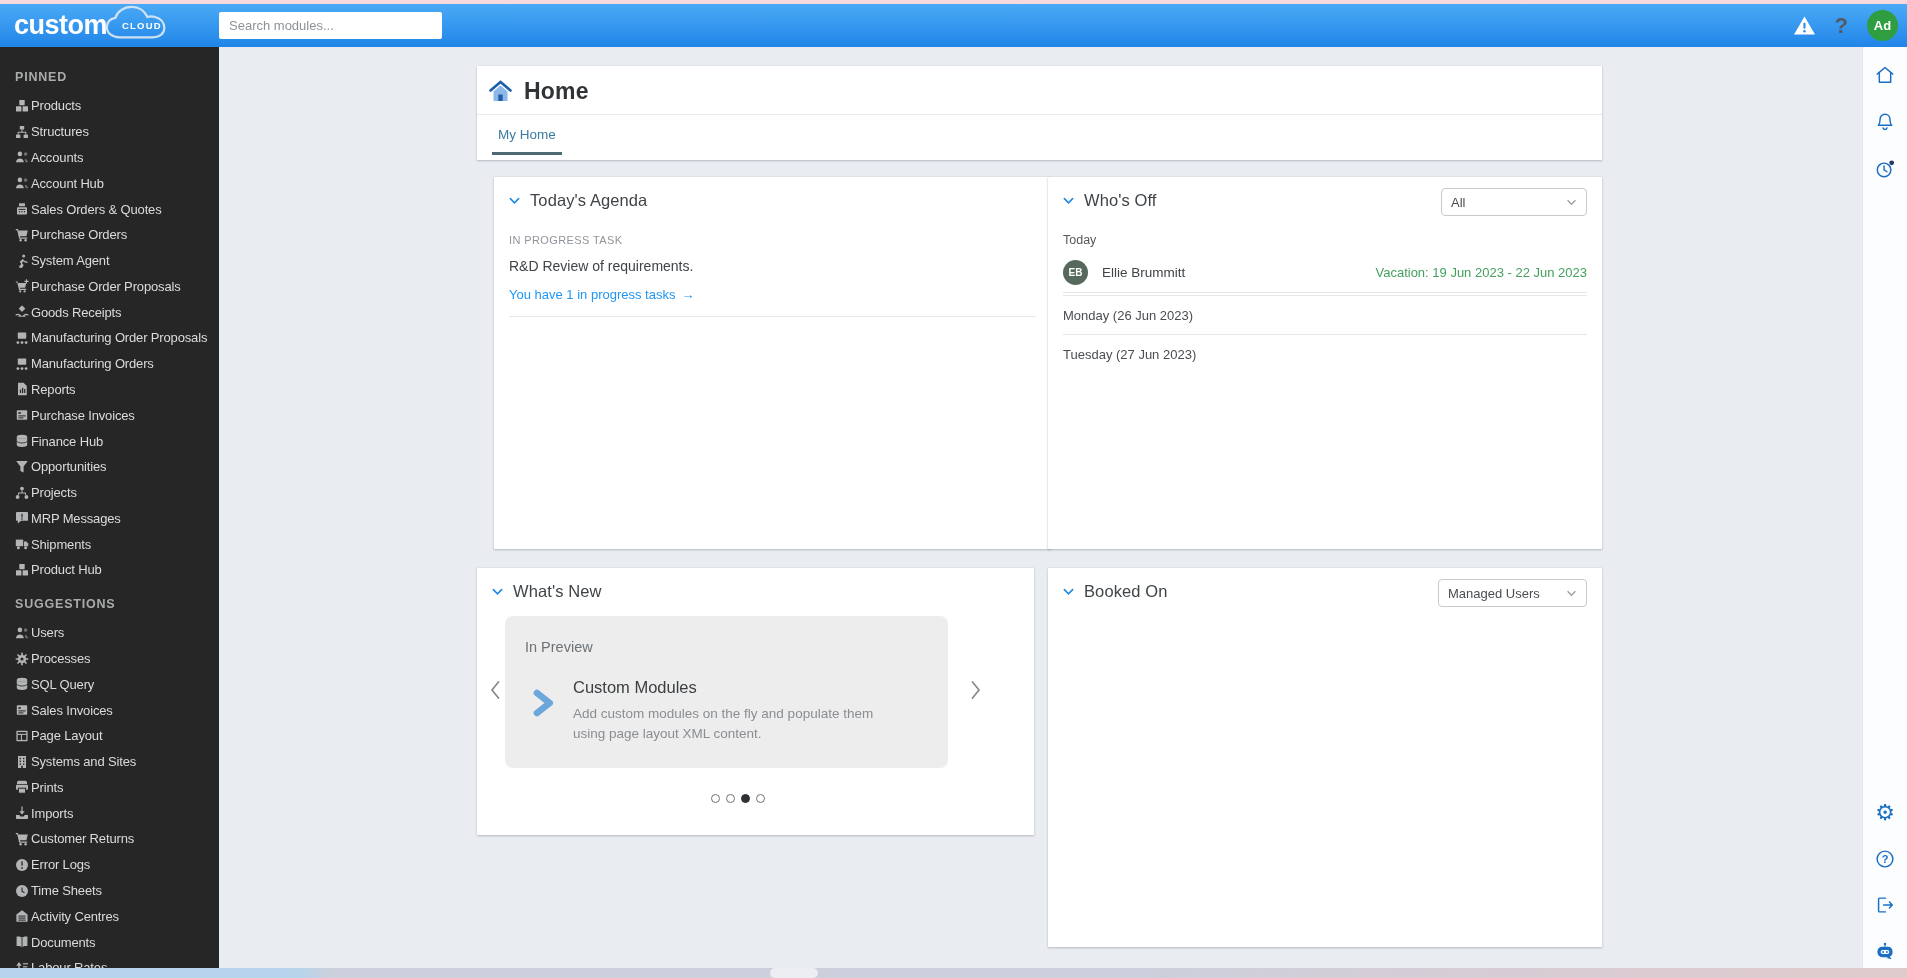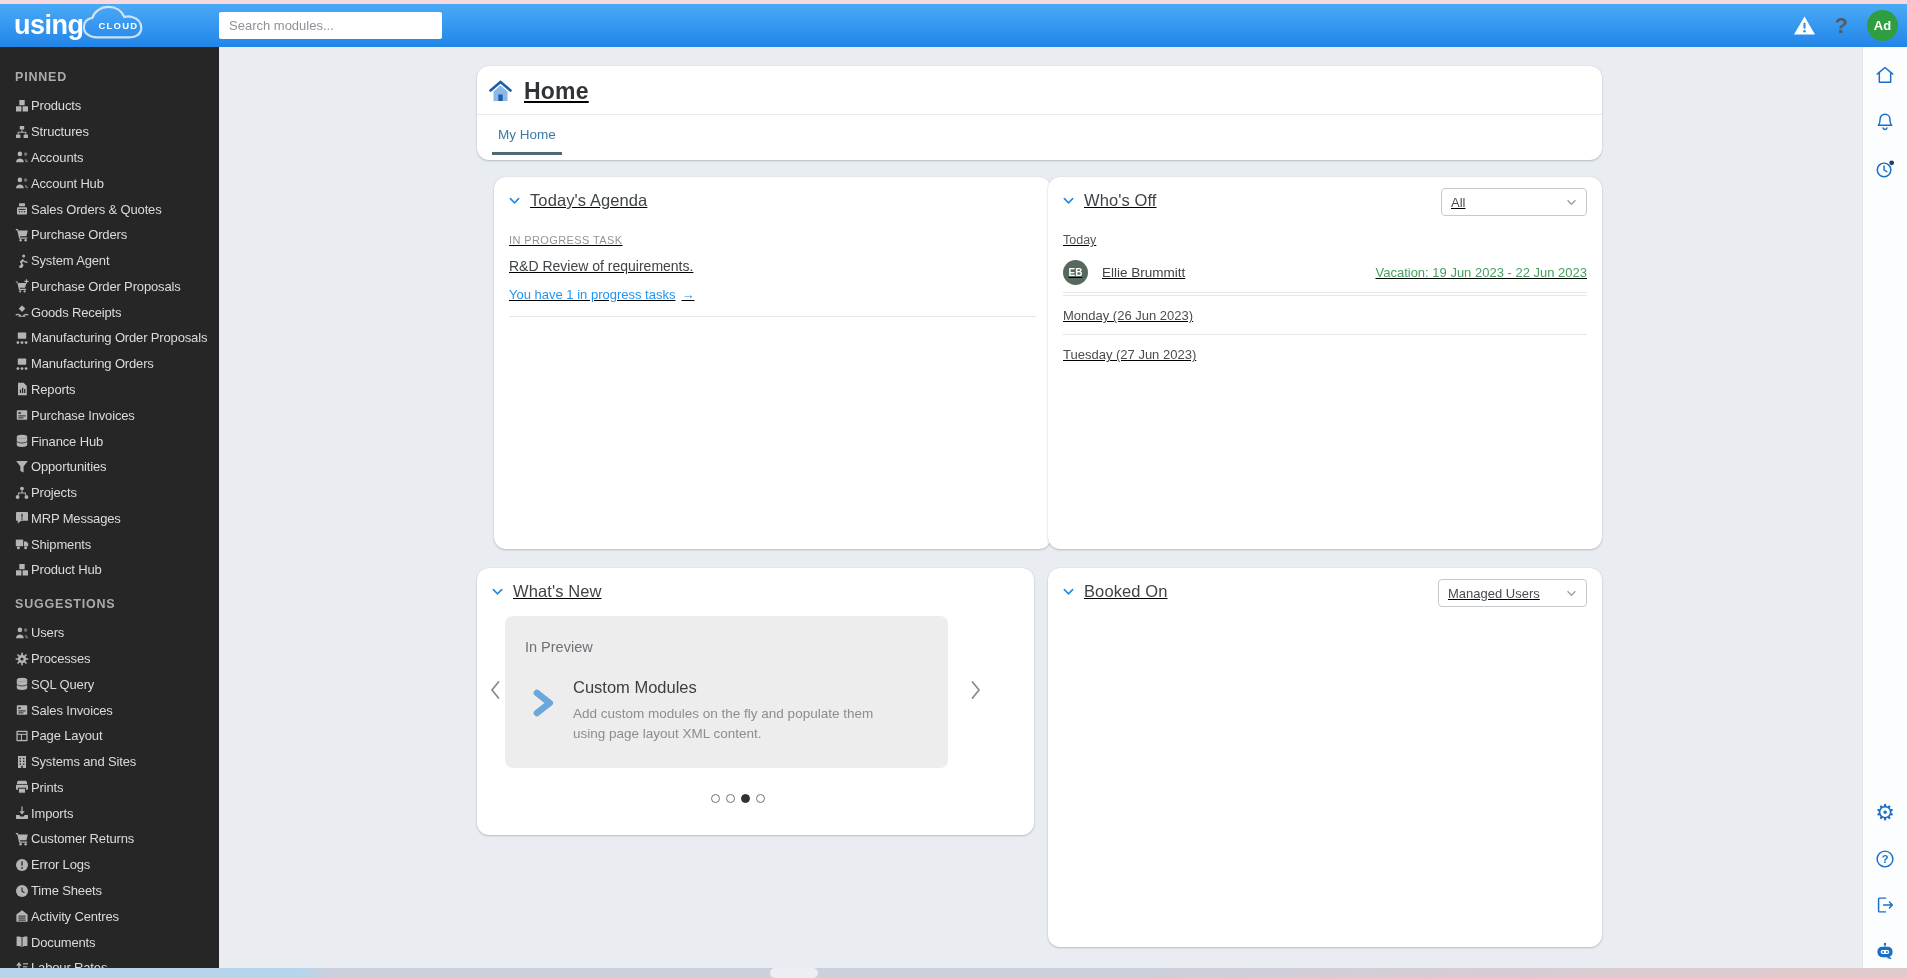--- a/index.html
+++ b/index.html
@@ -39,22 +39,22 @@
   .rightbar { position:absolute; right:0; top:47px; width:45px; height:921px; background:#fcfdfe;
               border-left:1px solid #e3e6ea; display:flex; flex-direction:column; align-items:center;
               padding:17px 0 6px; }
   .rb-top { display:flex; flex-direction:column; gap:25px; align-items:center; }
   .rb-bottom { margin-top:auto; display:flex; flex-direction:column; gap:24px; align-items:center; }
   .rb-icon { width:22px; height:22px; color:var(--rb,#1a6fc4); position:relative; cursor:pointer;
              display:flex; align-items:center; justify-content:center; }
   .glyph { font-size:22px; line-height:1; }
 
   
-  .card { position:absolute; background:#fff; border-radius:12px;
-          box-shadow:0 1px 2px rgba(50,60,70,.25), 0 0 1px rgba(50,60,70,.18);text-decoration:underline; }
+  .card { position:absolute; background:#fff; border-radius:0;
+          box-shadow:0 1px 2px rgba(50,60,70,.25), 0 0 1px rgba(50,60,70,.18); }
   #card-home { left:477px; top:66px; width:1125px; height:94px; }
   .home-row { display:flex; align-items:center; gap:11px; padding:12px 16px 9px 11px; }
   .page-title { font-size:23px; margin:0; color:#303438; font-weight:bold; letter-spacing:.2px; }
   .tabs-row { border-top:1px solid #e7e9eb; padding:0 16px 0 15px; height:46px; }
   .tab { display:inline-block; padding:12px 6px 10px; font-size:13.5px; color:var(--tabtx,#3b7ba3);
          border-bottom:3px solid var(--tabul,#4e6874); cursor:pointer; }
 
   .card-head { display:flex; align-items:center; gap:10px; }
   .card-title { font-size:16.5px; color:#3f4448; letter-spacing:.1px; }
   .chev { display:flex; cursor:pointer; }
@@ -106,21 +106,21 @@
 </style>
 </head>
 <body>
 
 <div class="app">
 
   <div class="top-strip"></div>
 
   <header class="topbar">
     <div class="logo">
-      <span class="logo-text">using</span>
+      <span class="logo-text">custom</span>
       <span class="logo-cloud">
         <svg width="76" height="41" viewBox="0 0 90 48">
           <path d="M22 38c-9 0-15-5-15-12 0-6 4-10 10-11C19 8 27 2 36 2c9 0 16 5 19 12 3-1 6-1 9 0 7 2 11 7 11 13 0 7-6 11-14 11z" fill="none" stroke="#dfeaf4" stroke-width="2.6" opacity=".9"></path>
         </svg>
         <span class="cloud-label">CLOUD</span>
       </span>
     </div>
     <input class="search" type="text" placeholder="Search modules..." style="">
     <div class="topbar-right">
       <span class="tb-icon">

